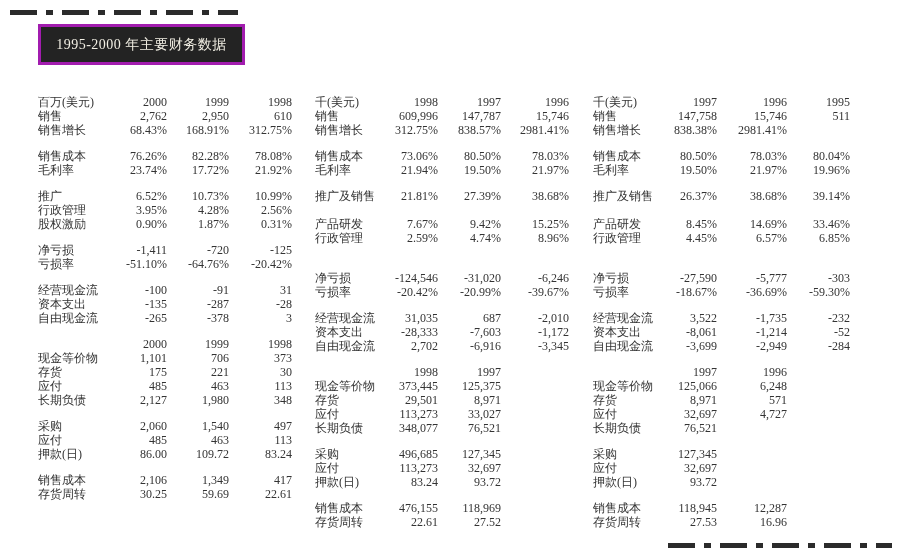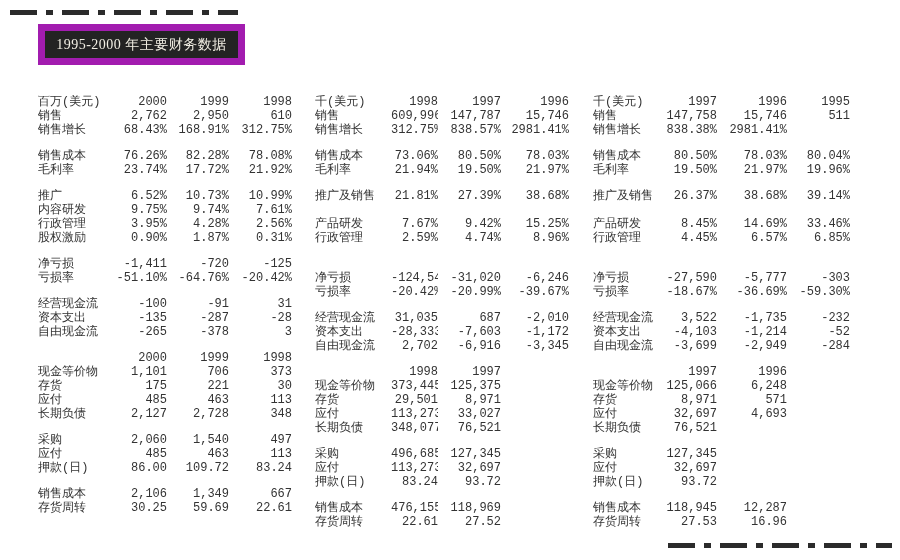--- a/index.html
+++ b/index.html
@@ -16,31 +16,31 @@
     background:repeating-linear-gradient(90deg,
       #2b2b2b 0 27px, transparent 27px 36px,
       #2b2b2b 36px 43px, transparent 43px 52px);
   }
   .dash-top{left:10px;top:10px;width:228px;}
   .dash-bottom{left:668px;top:543px;width:224px;}
 
   
   .title-box{
     position:absolute;left:38px;top:24px;width:207px;height:41px;
-    background:#232323;border:7px solid #a21caf;box-sizing:border-box;
+    background:#232323;border:3px solid #a21caf;box-sizing:border-box;
     display:flex;align-items:center;justify-content:center;
   }
   .title-box .t{
     color:#f2efe4;font-size:14px;letter-spacing:0.5px;white-space:nowrap;
   }
 
   
   table.fin{
     position:absolute;border-collapse:collapse;table-layout:fixed;
-    font-size:12px;line-height:14px;color:#333;font-family:Liberation Mono, monospace;
+    font-size:12px;line-height:14px;color:#333;
   }
   table.fin th, table.fin td{
     padding:0;margin:0;height:14px;overflow:hidden;white-space:nowrap;
     font-weight:normal;vertical-align:bottom;
   }
   table.fin th{text-align:left;}
   table.fin td{text-align:right;}
   table.fin tr.spacer td{height:12px;}
 
   .g1{left:38px;top:95px;width:254px;}
@@ -107,26 +107,20 @@
         <tr class="spacer">
           <td colspan="4"></td>
         </tr>
         <tr>
           <th>推广</th>
           <td>6.52%</td>
           <td>10.73%</td>
           <td>10.99%</td>
         </tr>
         <tr>
-          <th>内容研发</th>
-          <td>9.75%</td>
-          <td>9.74%</td>
-          <td>7.61%</td>
-        </tr>
-        <tr>
           <th>行政管理</th>
           <td>3.95%</td>
           <td>4.28%</td>
           <td>2.56%</td>
         </tr>
         <tr>
           <th>股权激励</th>
           <td>0.90%</td>
           <td>1.87%</td>
           <td>0.31%</td>
@@ -190,21 +184,21 @@
         </tr>
         <tr>
           <th>应付</th>
           <td>485</td>
           <td>463</td>
           <td>113</td>
         </tr>
         <tr>
           <th>长期负债</th>
           <td>2,127</td>
-          <td>2,728</td>
+          <td>1,980</td>
           <td>348</td>
         </tr>
         <tr class="spacer">
           <td colspan="4"></td>
         </tr>
         <tr>
           <th>采购</th>
           <td>2,060</td>
           <td>1,540</td>
           <td>497</td>
@@ -221,21 +215,21 @@
           <td>109.72</td>
           <td>83.24</td>
         </tr>
         <tr class="spacer">
           <td colspan="4"></td>
         </tr>
         <tr>
           <th>销售成本</th>
           <td>2,106</td>
           <td>1,349</td>
-          <td>667</td>
+          <td>417</td>
         </tr>
         <tr>
           <th>存货周转</th>
           <td>30.25</td>
           <td>59.69</td>
           <td>22.61</td>
         </tr>
       </tbody>
   </table>
 
@@ -514,21 +508,21 @@
           <td colspan="4"></td>
         </tr>
         <tr>
           <th>经营现金流</th>
           <td>3,522</td>
           <td>-1,735</td>
           <td>-232</td>
         </tr>
         <tr>
           <th>资本支出</th>
-          <td>-4,103</td>
+          <td>-8,061</td>
           <td>-1,214</td>
           <td>-52</td>
         </tr>
         <tr>
           <th>自由现金流</th>
           <td>-3,699</td>
           <td>-2,949</td>
           <td>-284</td>
         </tr>
         <tr class="spacer">
@@ -548,21 +542,21 @@
         </tr>
         <tr>
           <th>存货</th>
           <td>8,971</td>
           <td>571</td>
           <td></td>
         </tr>
         <tr>
           <th>应付</th>
           <td>32,697</td>
-          <td>4,693</td>
+          <td>4,727</td>
           <td></td>
         </tr>
         <tr>
           <th>长期负债</th>
           <td>76,521</td>
           <td></td>
           <td></td>
         </tr>
         <tr class="spacer">
           <td colspan="4"></td>

